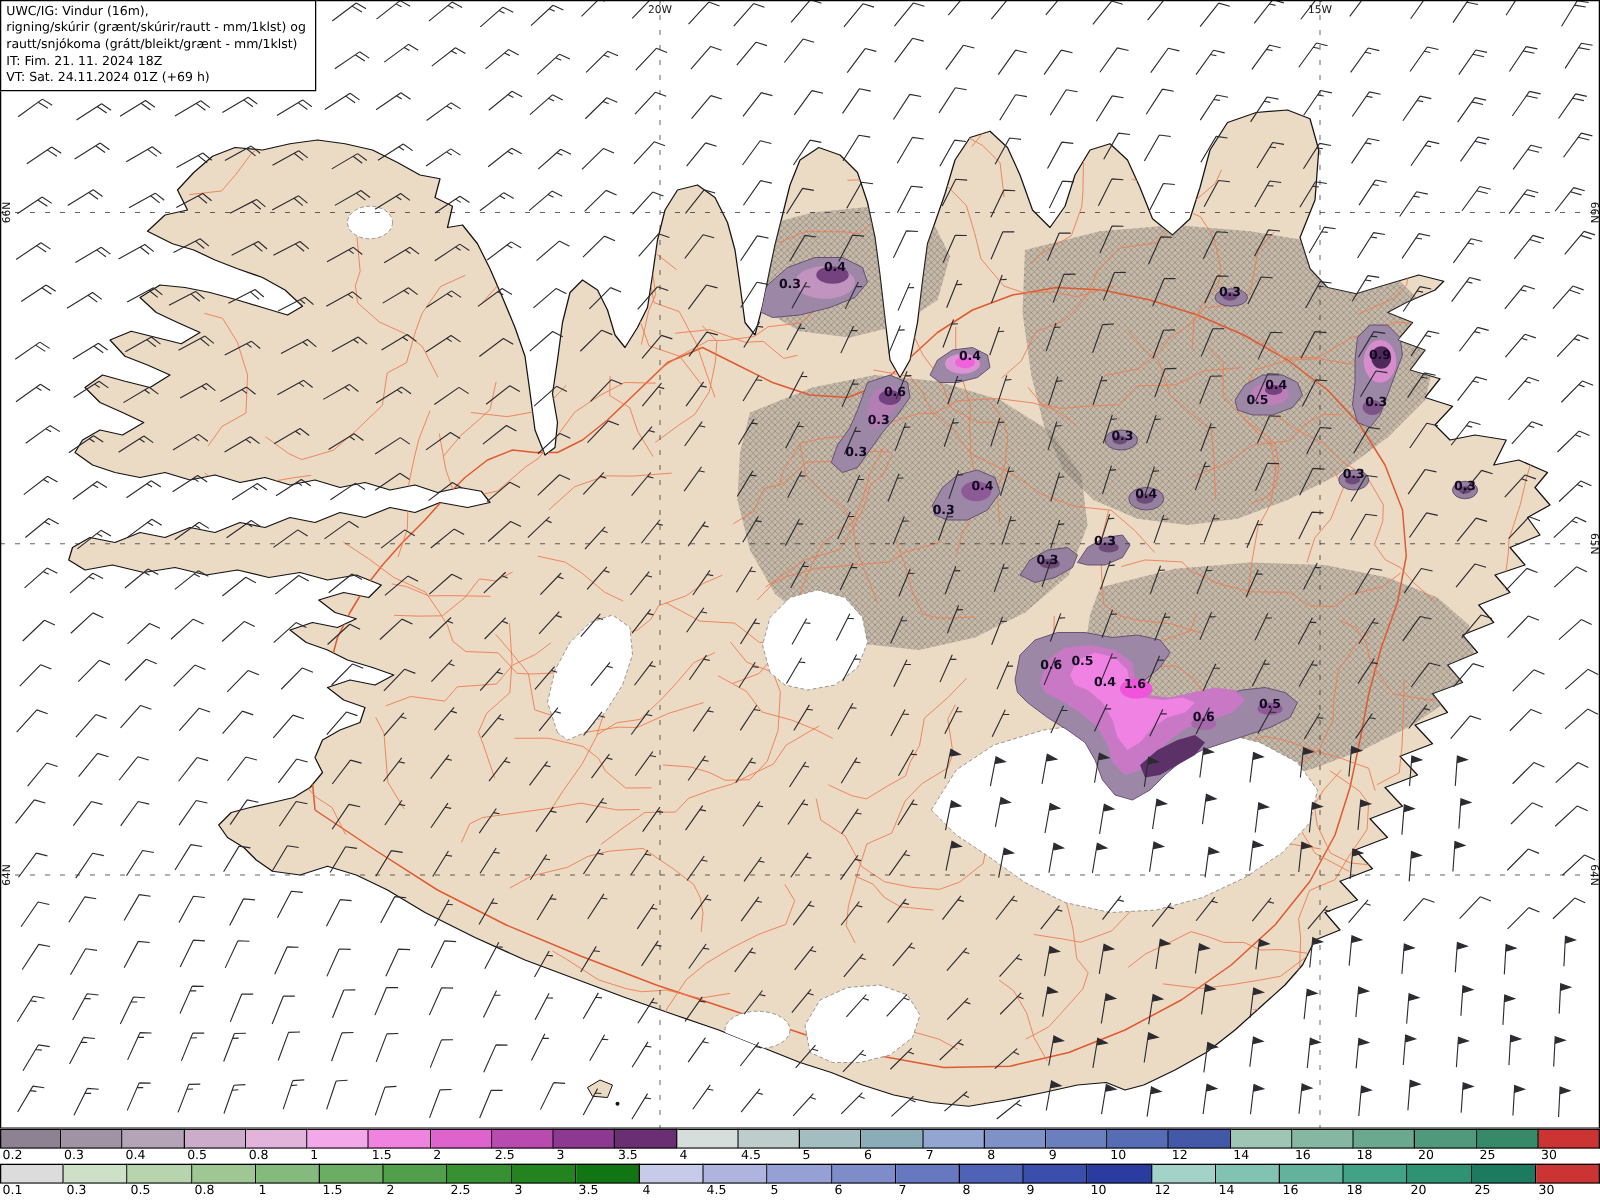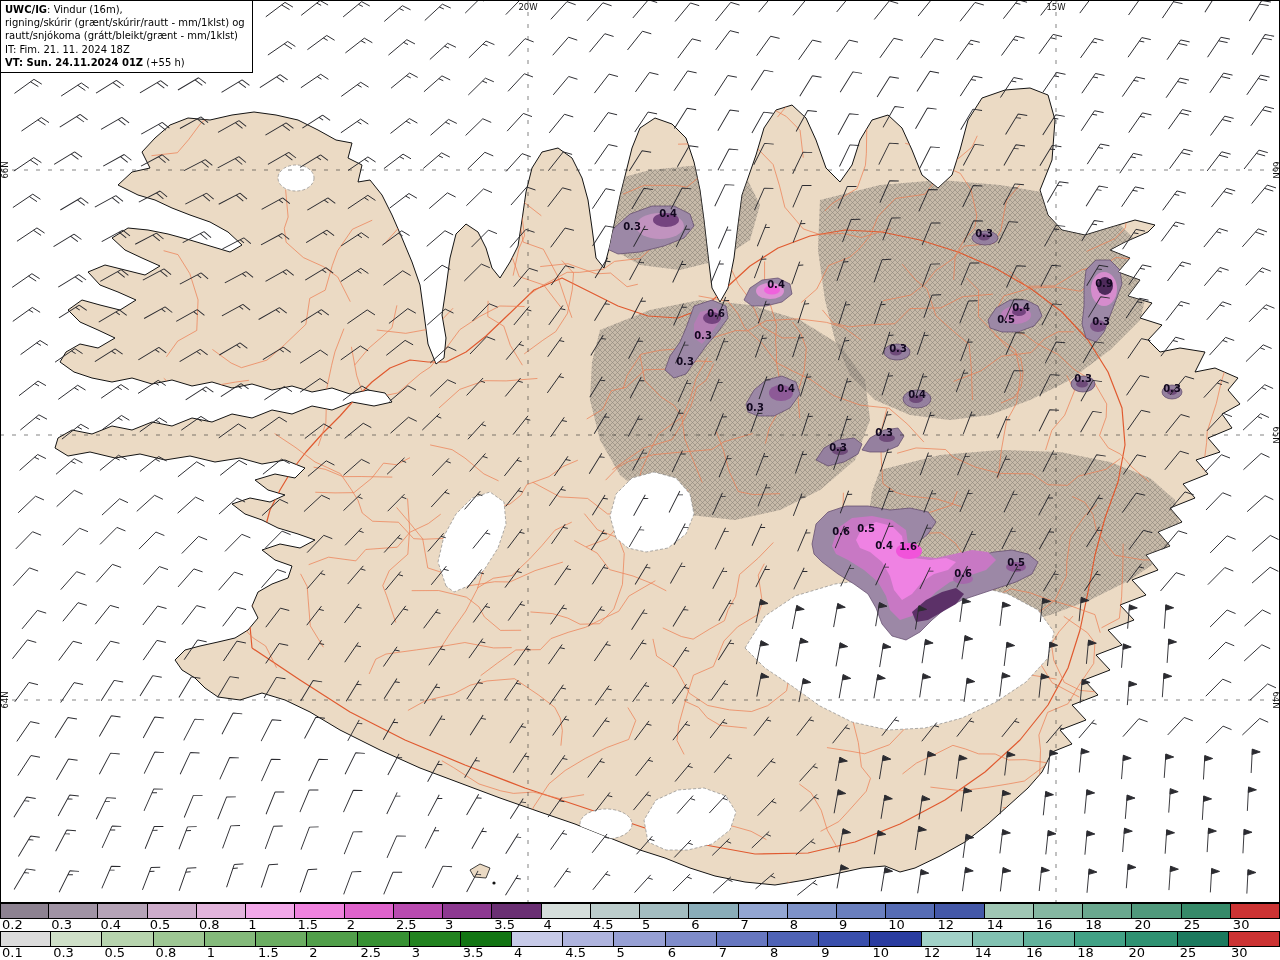--- a/index.html
+++ b/index.html
@@ -2,27 +2,27 @@
 <html><head>
 <meta charset="utf-8">
 <style>
   *{margin:0;padding:0;box-sizing:border-box}
   html,body{width:1280px;height:960px;background:#fff;overflow:hidden;
     font-family:"DejaVu Sans","Liberation Sans",sans-serif}
   #stage{position:relative;width:1280px;height:960px}
   #map-svg{position:absolute;top:0;left:0;display:block}
   #title-box{position:absolute;top:0;left:0;background:#fff;border:1px solid #000;
     padding:2px 7px 3px 4px;font-size:10px;line-height:1.32;white-space:nowrap;z-index:5;color:#000}
-  #title-box .bold{font-weight:bold}
+  #title-box .bold{font-weight:normal}
   #colorbars{position:absolute;left:0;top:903px;width:1280px;background:#fff}
   .cb-row{display:flex;width:1280px}
   .cb-cell{flex:1 1 0;min-width:0}
   .cb-sw{height:16px;border:1px solid #000;border-left:none}
   .cb-cell:first-child .cb-sw{border-left:1px solid #000}
-  .cb-lb{height:12px;font-size:13px;line-height:12px;padding-left:2px;background:#fff;color:#000;
+  .cb-lb{height:12px;font-size:10px;line-height:12px;padding-left:2px;background:#fff;color:#000;
     overflow:hidden}
 </style>
 </head>
 <body>
 
 <div id="stage">
 
   <svg id="map-svg" width="1280" height="903" viewBox="0 0 1280 903">
     <defs>
       <pattern id="xhatch" width="5" height="5" patternUnits="userSpaceOnUse">
@@ -974,21 +974,21 @@
         <text x="1273" y="700" font-size="8.5" fill="#111" text-anchor="middle" transform="rotate(90 1273 700)">64N</text>
       </g>
     <rect id="frame" x="0.5" y="0.5" width="1279" height="902" fill="none" stroke="#000"></rect>
   </svg>
 
   <div id="title-box">
     <div><span class="bold">UWC/IG</span><span>: Vindur (16m),</span></div>
     <div>rigning/skúrir (grænt/skúrir/rautt - mm/1klst) og</div>
     <div>rautt/snjókoma (grátt/bleikt/grænt - mm/1klst)</div>
     <div>IT: Fim. 21. 11. 2024 18Z</div>
-    <div><span class="bold">VT: Sun. 24.11.2024 01Z</span><span> (+55 h)</span></div>
+    <div><span class="bold">VT: Sat. 24.11.2024 01Z</span><span> (+69 h)</span></div>
   </div>
 
   <div id="colorbars">
     <div class="cb-row" id="snow-bar">
         <div class="cb-cell">
           <div class="cb-sw" style="background: rgb(141, 130, 145);"></div>
           <div class="cb-lb">0.2</div>
         </div>
         <div class="cb-cell">
           <div class="cb-sw" style="background: rgb(160, 147, 164);"></div>

